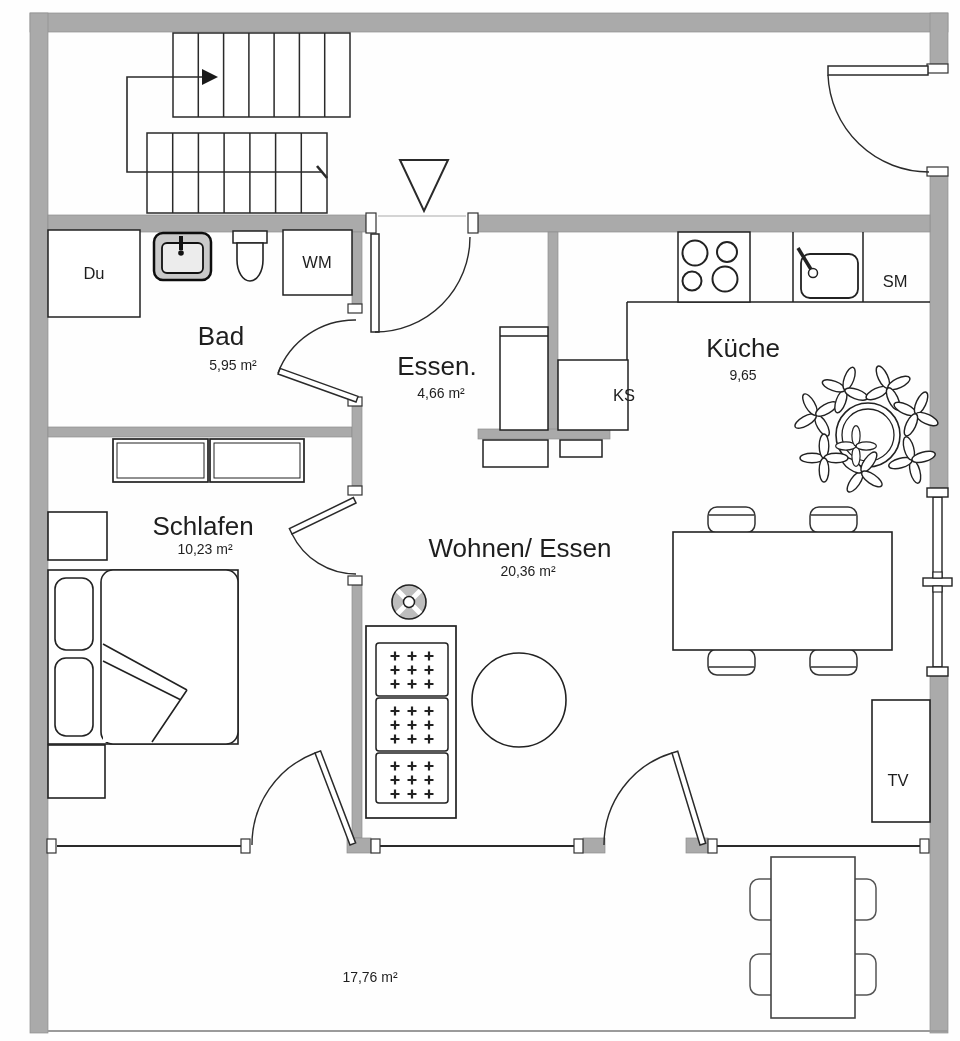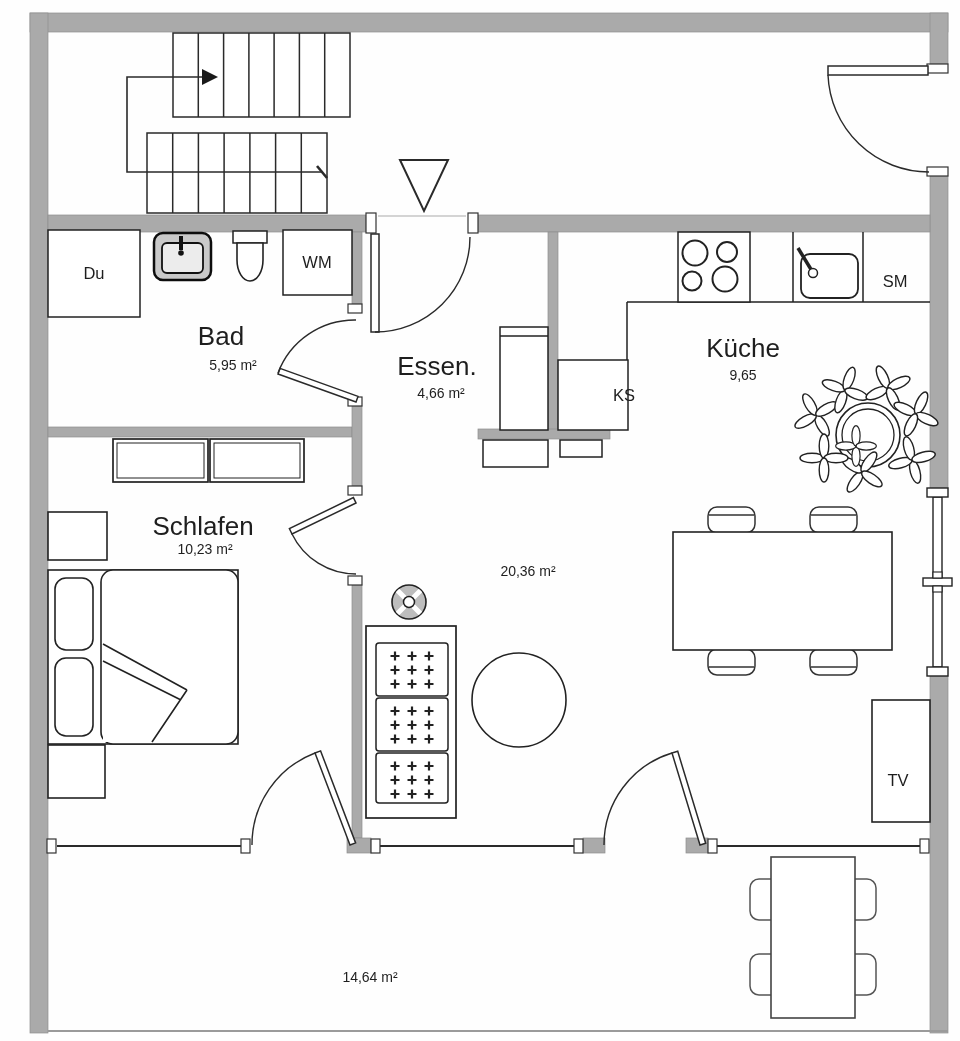--- a/index.html
+++ b/index.html
@@ -237,23 +237,24 @@
 
 <div class="lbl name" style="left:437px;top:366px">Essen.</div>
 <div class="lbl area" style="left:441px;top:393px">4,66 m²</div>
 
 <div class="lbl name" style="left:743px;top:348px">Küche</div>
 <div class="lbl area" style="left:743px;top:375px">9,65</div>
 
 <div class="lbl name" style="left:203px;top:526px">Schlafen</div>
 <div class="lbl area" style="left:205px;top:549px">10,23 m²</div>
 
+<div class="lbl name" style="left:520px;top:548px">Wohnen/ Essen</div>
 <div class="lbl area" style="left:528px;top:571px">20,36 m²</div>
 
-<div class="lbl area" style="left:370px;top:977px">14,64 m²</div>
+<div class="lbl area" style="left:370px;top:977px">17,76 m²</div>
 
 <div class="lbl fix" style="left:94px;top:273px">Du</div>
 <div class="lbl fix" style="left:317px;top:262px">WM</div>
 <div class="lbl fix" style="left:895px;top:281px">SM</div>
 <div class="lbl fix" style="left:624px;top:395px">KS</div>
 <div class="lbl fix" style="left:898px;top:780px">TV</div>
 
 </div>
 
 </body></html>

